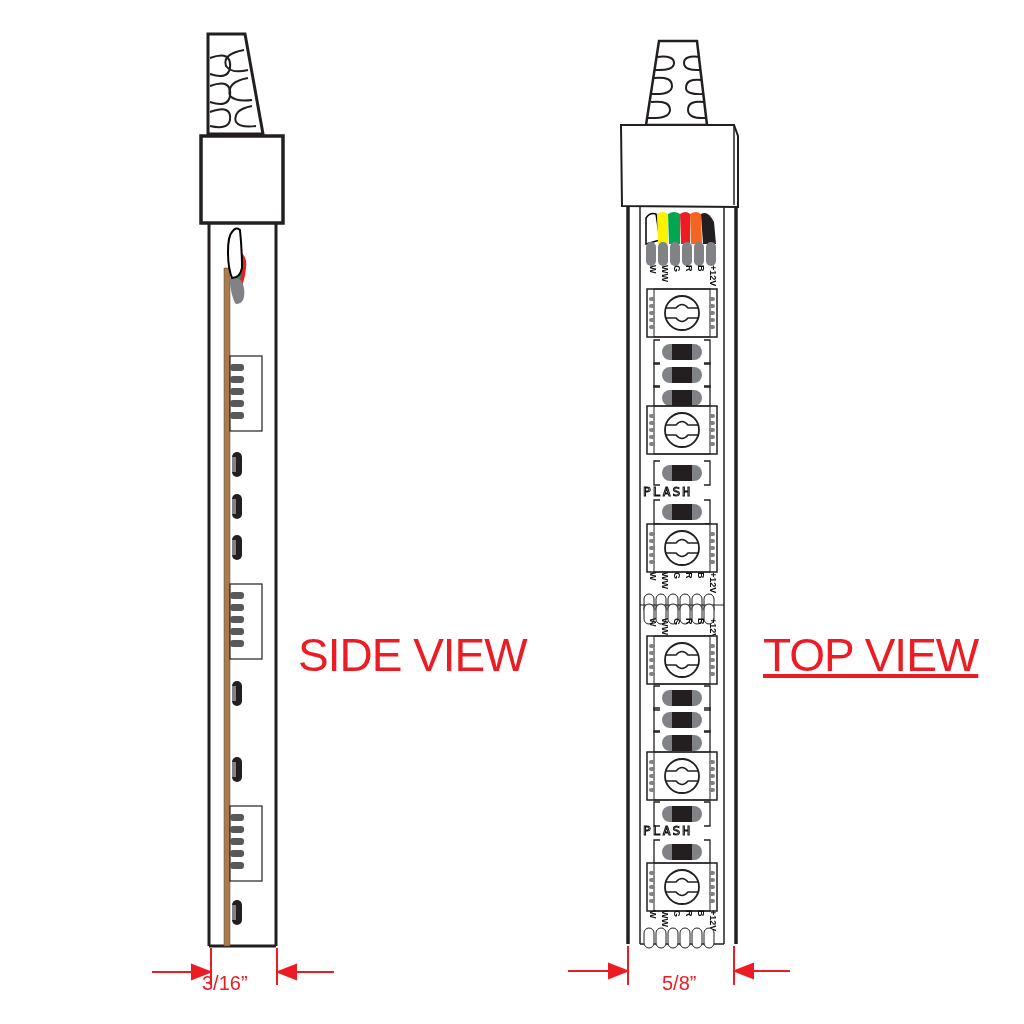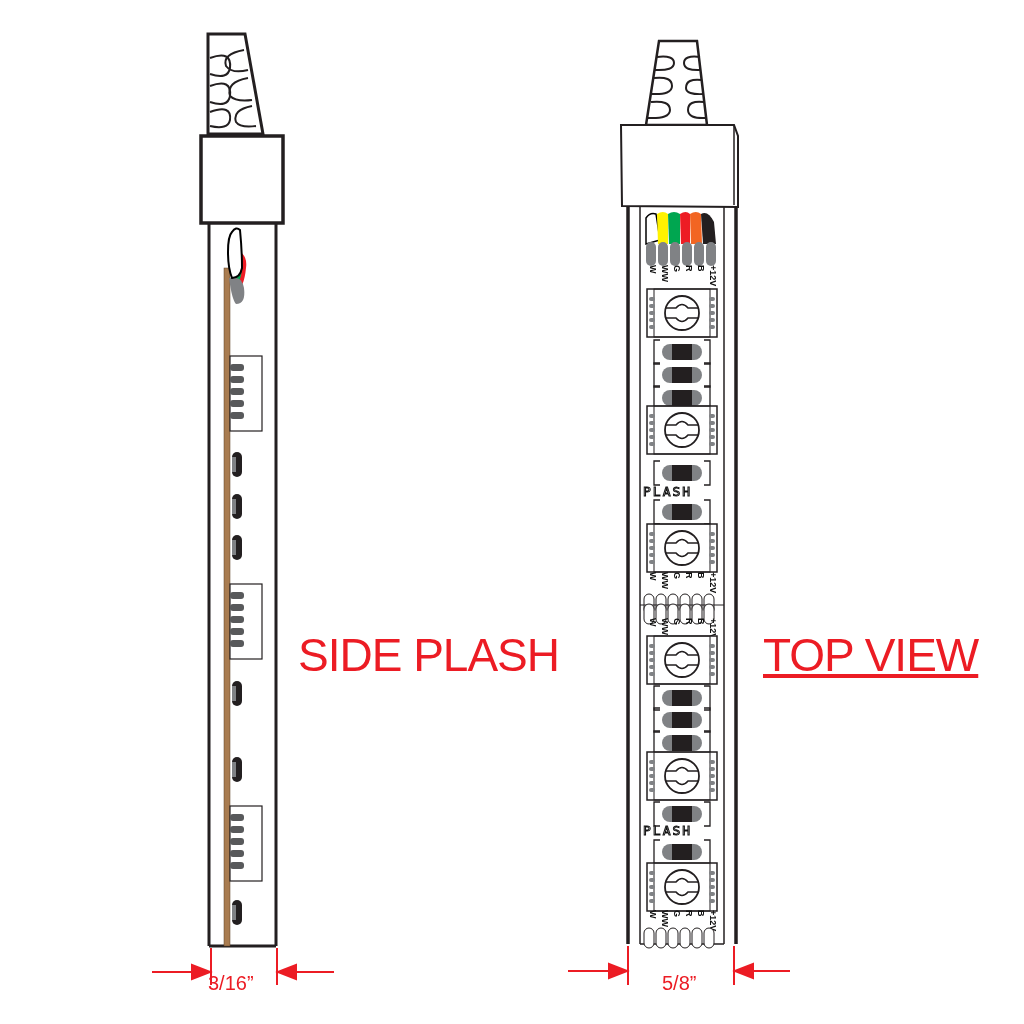--- a/index.html
+++ b/index.html
@@ -181,16 +181,16 @@
       <line x1="628" y1="946" x2="628" y2="985"></line>
       <line x1="734" y1="946" x2="734" y2="985"></line>
       <line x1="568" y1="971" x2="616" y2="971"></line>
       <polygon points="627,971 609,964 609,978"></polygon>
       <line x1="746" y1="971" x2="790" y2="971"></line>
       <polygon points="735,971 753,964 753,978"></polygon>
     </g>
   </g>
 </svg>
 
-<div class="view-label" style="left:298px; top:628px;">SIDE PLASH</div>
+<div class="view-label" style="left:298px; top:628px;">SIDE VIEW</div>
 <div class="view-label" style="left:763px; top:628px;text-decoration:underline;">TOP VIEW</div>
-<div class="dim-label" style="left:208px; top:972px;">3/16”</div>
+<div class="dim-label" style="left:202px; top:972px;">3/16”</div>
 <div class="dim-label" style="left:662px; top:972px;text-align:center;">5/8”</div>
 
 </body></html>

